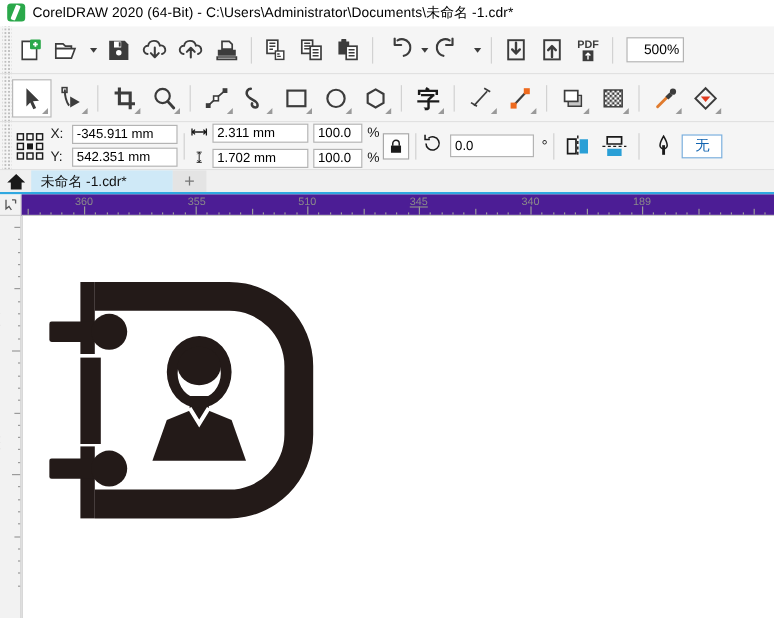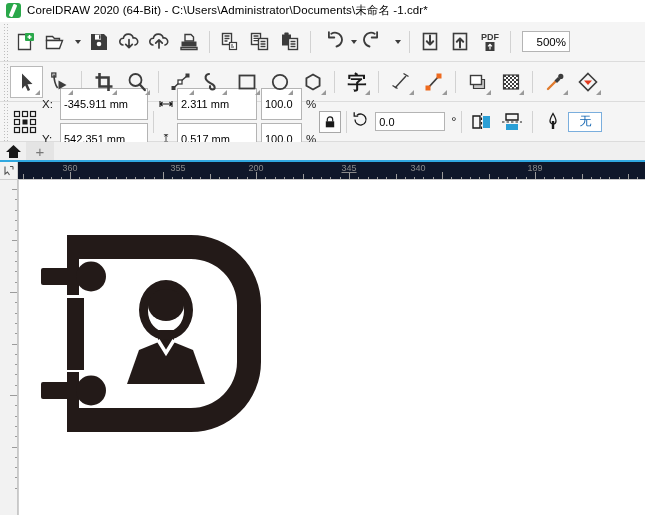--- a/index.html
+++ b/index.html
@@ -91,21 +91,21 @@
     position:absolute; right:2px; bottom:2px;
     width:0;height:0;
     border-left: 5px solid transparent;
     border-bottom: 5px solid #9a9a9a;
   }
 
   
   .toolbar-prop { height: 40px; flex: 0 0 40px; align-items: center; }
   .xy-label { font-size: 11.5px; color:#1a1a1a; width: 14px; text-align:left; }
   .field {
-    background:#fff; border:1px solid #b4b4b4; height:32px;
+    background:#fff; border:1px solid #b4b4b4; height:16px;
     font-size:11px; color:#000; display:flex; align-items:center;
     padding: 0 3px;
   }
   .field.w90 { width: 88px; }
   .field.w80 { width: 80px; }
   .field.w40 { width: 41px; justify-content:flex-start; }
   .field.w60 { width: 64px; }
   .two-rows { display:flex; flex-direction:column; gap:3px; justify-content:center; }
   .row-line { display:flex; align-items:center; gap:4px; }
   .pct { font-size:11.5px; color:#1a1a1a; }
@@ -137,21 +137,21 @@
 
   
   .workarea { flex: 1 1 auto; display:flex; flex-direction:column; min-height:0; }
   .ruler-row { display:flex; height: 18px; flex: 0 0 18px; }
   .ruler-corner {
     width: 18px; flex: 0 0 18px; background:#f2f2f2;
     border-right:1px solid #d0d0d0; border-bottom:1px solid #d0d0d0;
     display:flex;align-items:center;justify-content:center;
   }
   .hruler {
-    flex:1 1 auto; background:#0f172a; position:relative;
+    flex:1 1 auto; background:#4c1d95; position:relative;
     border-bottom:1px solid #c8c8c8; overflow:hidden;
   }
   .hruler .tick { position:absolute; bottom:0; width:1px; background:#9b9b9b; }
   .hruler .lbl { position:absolute; top:1px; font-size:9px; color:#8a8a8a; transform: translateX(-50%); }
   .canvas-row { flex:1 1 auto; display:flex; min-height:0; }
   .vruler {
     width:18px; flex:0 0 18px; background:#f2f2f2; position:relative;
     border-right:1px solid #c8c8c8; overflow:hidden;
   }
   .vruler .tick { position:absolute; right:0; height:1px; background:#9b9b9b; }
@@ -506,21 +506,21 @@
         <span class="field w80">2.311 mm</span>
         <span class="field w40">100.0</span>
         <span class="pct">%</span>
       </div>
       <div class="row-line">
         <span>
           <svg width="14" height="10" viewBox="0 0 10 14">
               <path d="M5 1v12M2 1h6M2 13h6M3 3.5L5 1.5l2 2M3 10.5l2 2 2-2" stroke="#1a1a1a" stroke-width="1.1" fill="none"></path>
             </svg>
         </span>
-        <span class="field w80">0.517 mm</span>
+        <span class="field w80">1.702 mm</span>
         <span class="field w40">100.0</span>
         <span class="pct">%</span>
       </div>
     </div>
 
     <div class="lockbtn">
       <svg width="14" height="14" viewBox="0 0 14 14">
         <path d="M4.3 6.5V4.6a2.7 2.7 0 0 1 5.4 0v1.9" fill="none" stroke="#1a1a1a" stroke-width="1.2"></path>
         <rect x="2.8" y="6.3" width="8.4" height="6" fill="#1a1a1a"></rect>
       </svg>
@@ -566,43 +566,46 @@
     </div>
     <div class="outline-swatch">无</div>
   </div>
 
   <div class="doctabs">
     <div class="home-tab">
       <svg width="17" height="15" viewBox="0 0 17 15">
         <path d="M8.5 1L16 8h-3v6H4V8H1z" fill="#1a1a1a"></path>
       </svg>
     </div>
+    <div class="doc-tab">
+      <span>未命名 -1.cdr*</span>
+    </div>
     <div class="addtab">+</div>
   </div>
 
   <div class="workarea">
 
     <div class="ruler-row">
       <div class="ruler-corner">
         <svg width="12" height="12" viewBox="0 0 12 12">
           <path d="M2 1.5v7.5l2.5-2 2 3" fill="none" stroke="#555" stroke-width="1.1"></path>
           <path d="M7 1.5h3M10 1.5v3" stroke="#555" stroke-width="1.1"></path>
         </svg>
       </div>
       <div class="hruler" id="hruler">
           <div class="tick" style="left: 52px; height: 7px;"></div>
           <div class="lbl" style="left: 52px;">360</div>
           <div class="tick" style="left: 145px; height: 7px;"></div>
-          <div class="lbl" style="left: 160px;">355</div>
+          <div class="lbl" style="left: 146px;">355</div>
           <div class="tick" style="left: 238px; height: 7px;"></div>
-          <div class="lbl" style="left: 238px;">200</div>
+          <div class="lbl" style="left: 238px;">510</div>
           <div class="tick" style="left: 331px; height: 7px;"></div>
           <div class="lbl" style="left: 331px; text-decoration: underline;">345</div>
           <div class="tick" style="left: 424px; height: 7px;"></div>
-          <div class="lbl" style="left: 400px;">340</div>
+          <div class="lbl" style="left: 424px;">340</div>
           <div class="tick" style="left: 517px; height: 7px;"></div>
           <div class="lbl" style="left: 517px;">189</div>
           <div class="tick" style="left: 5px; height: 5px;"></div>
           <div class="tick" style="left: 15px; height: 2px;"></div>
           <div class="tick" style="left: 24px; height: 2px;"></div>
           <div class="tick" style="left: 33px; height: 2px;"></div>
           <div class="tick" style="left: 43px; height: 2px;"></div>
           <div class="tick" style="left: 61px; height: 2px;"></div>
           <div class="tick" style="left: 71px; height: 2px;"></div>
           <div class="tick" style="left: 80px; height: 2px;"></div>

